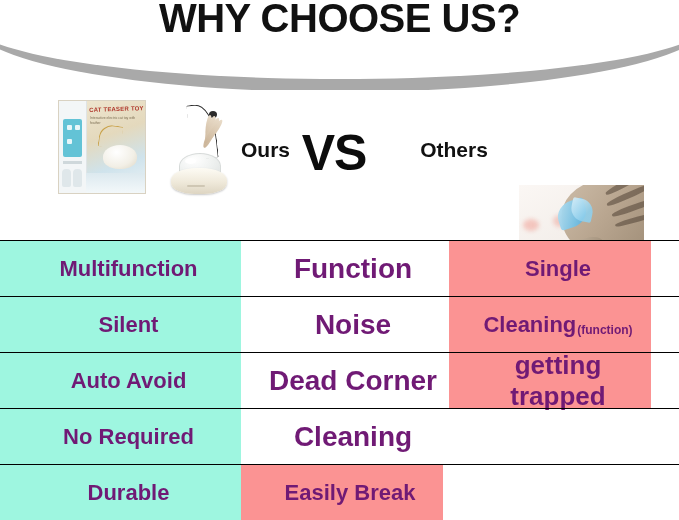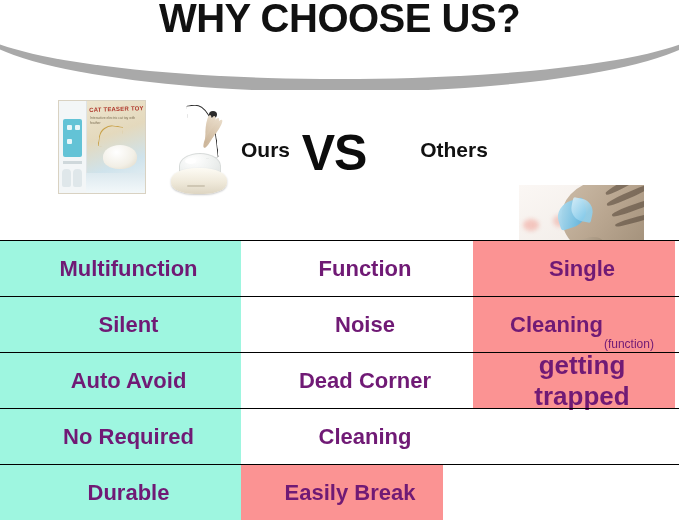--- a/index.html
+++ b/index.html
@@ -190,23 +190,23 @@
   .row.first{border-top:1.6px solid #000000;}
   .cell{
     display:flex;align-items:center;justify-content:center;
     font-weight:bold;color:#701a75;
     text-align:center;
     box-sizing:border-box;
     height:100%;
     padding-left:16px;
   }
   .c-ours{width:241px;background:#9ef6e0;font-size:22px;}
-  .c-mid{width:232px;background:#ffffff;font-size:22px;}
+  .c-mid{width:208px;background:#ffffff;font-size:28px;}
   .c-others{width:202px;background:#fb9393;font-size:22px;}
-  .small-note{font-size:12px;font-weight:normal;margin-left:1px;position:relative;top:19px;}
+  .small-note{font-size:12px;font-weight:bold;margin-left:1px;position:relative;top:5px;}
   .c-others.fit{font-size:26px;}
 </style>
 </head>
 <body>
 
 <div id="page">
 
   <div class="title">WHY CHOOSE US?</div>
 
   <div class="arc-wrap">

